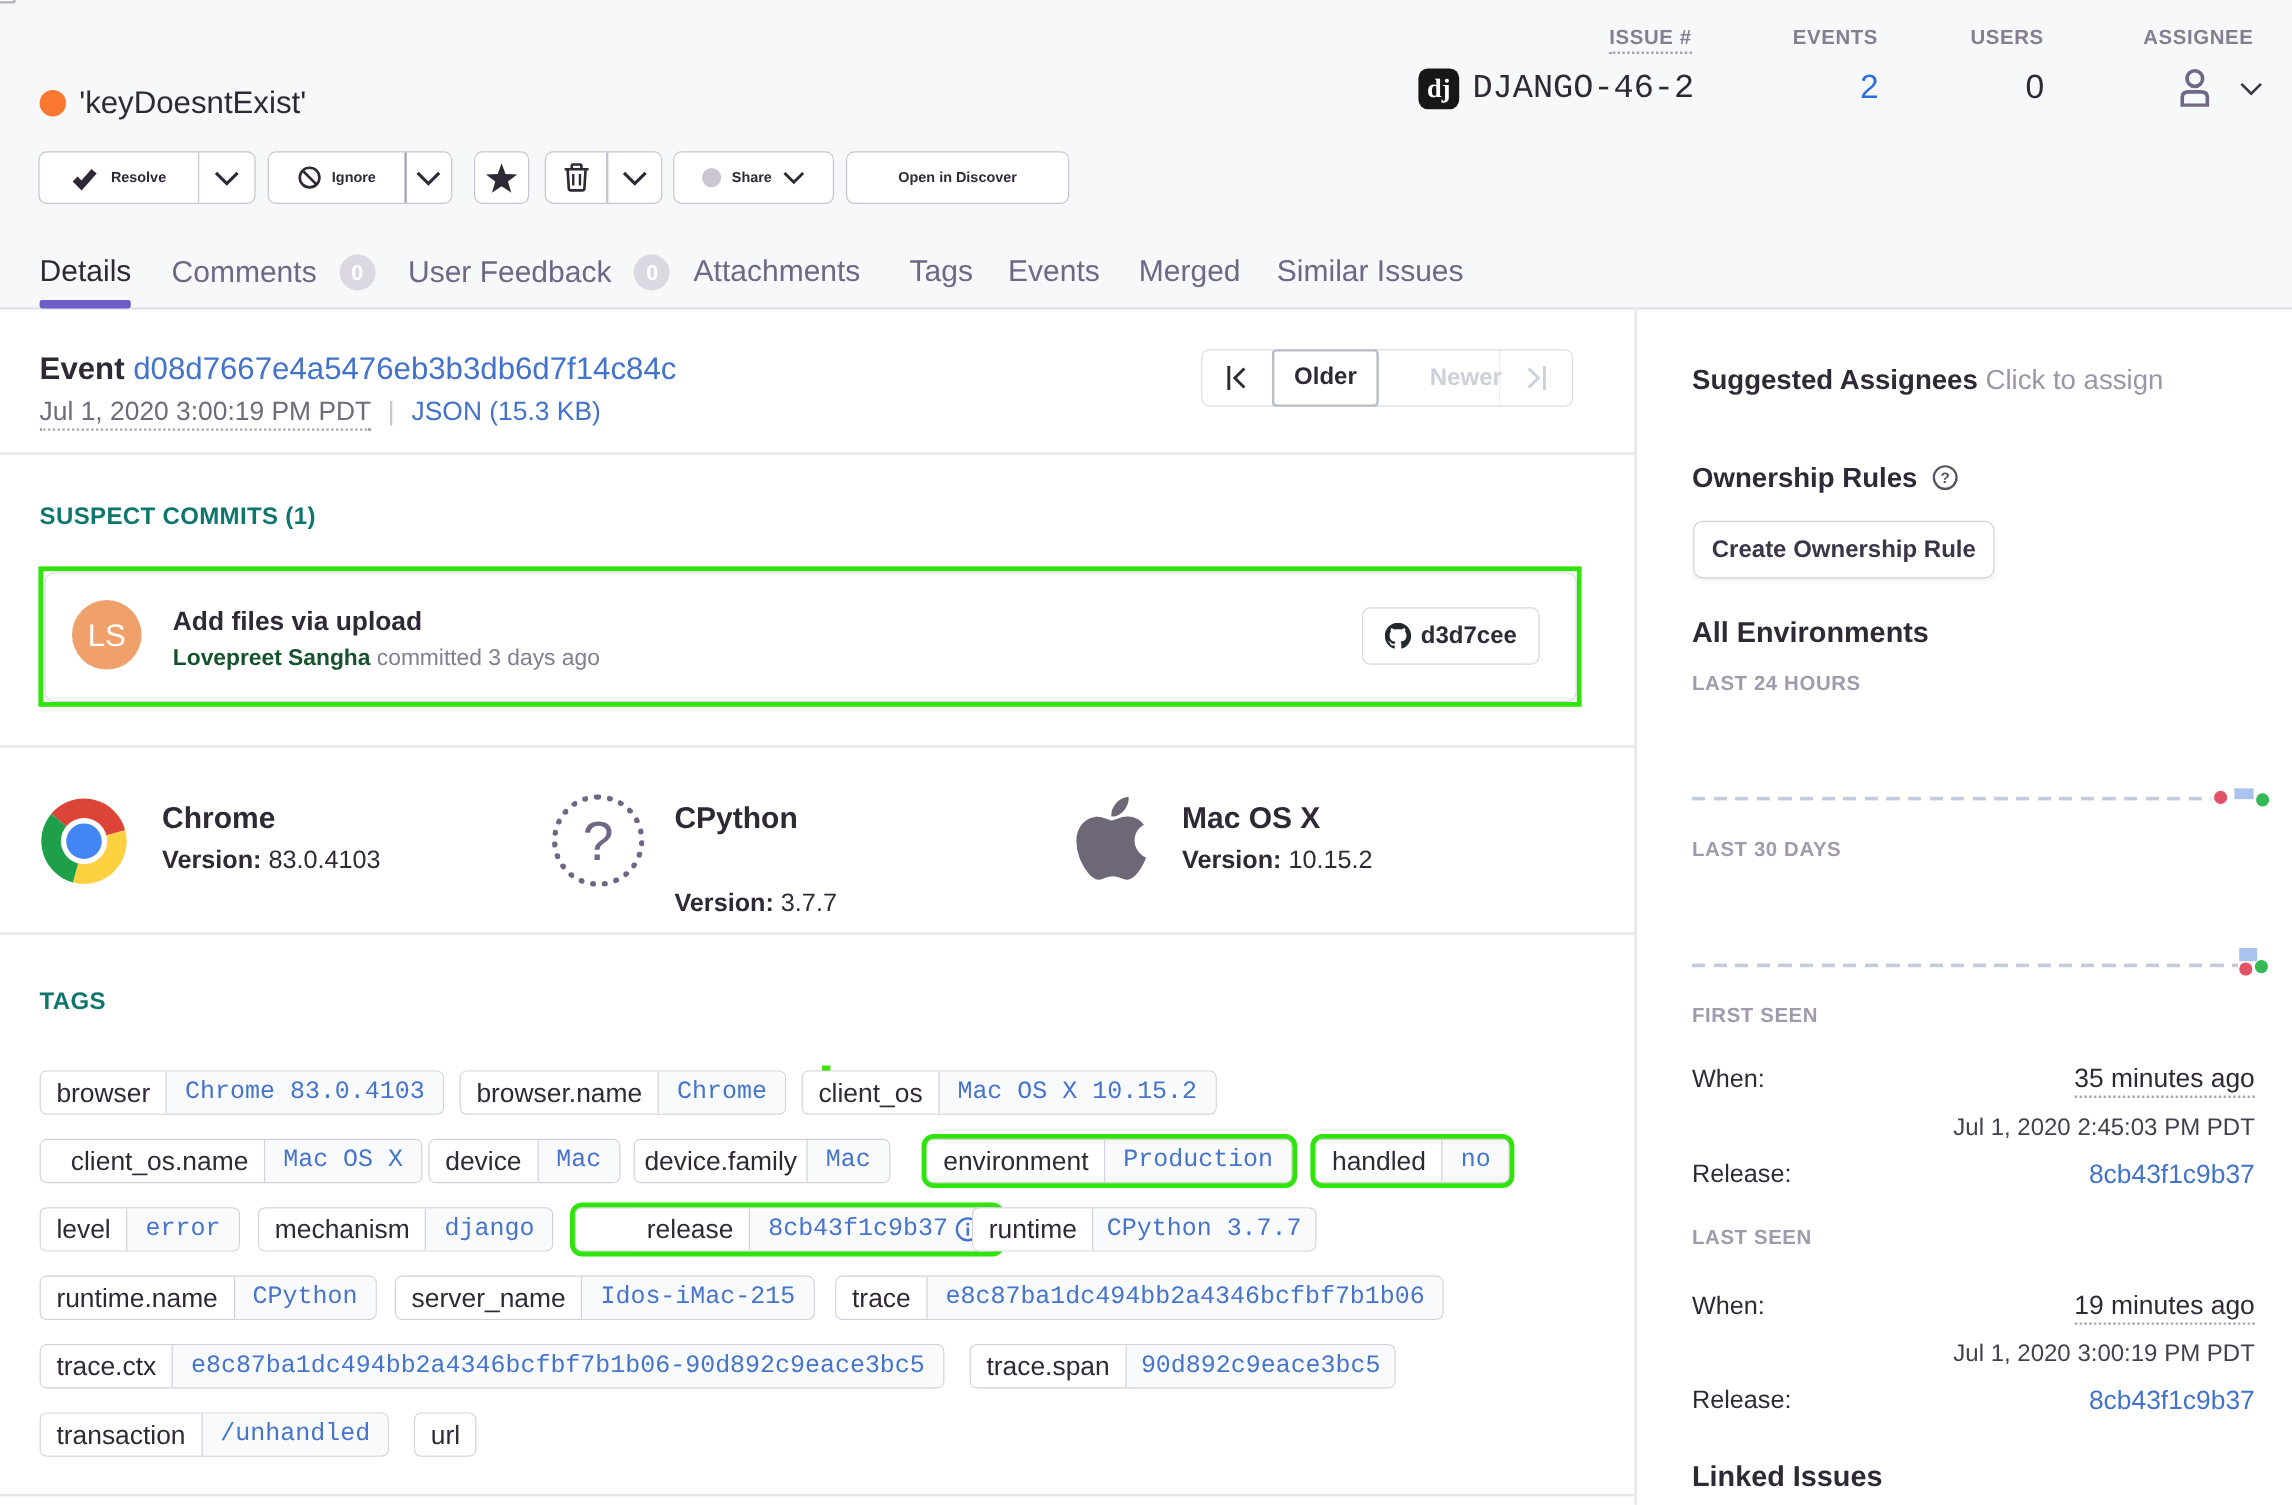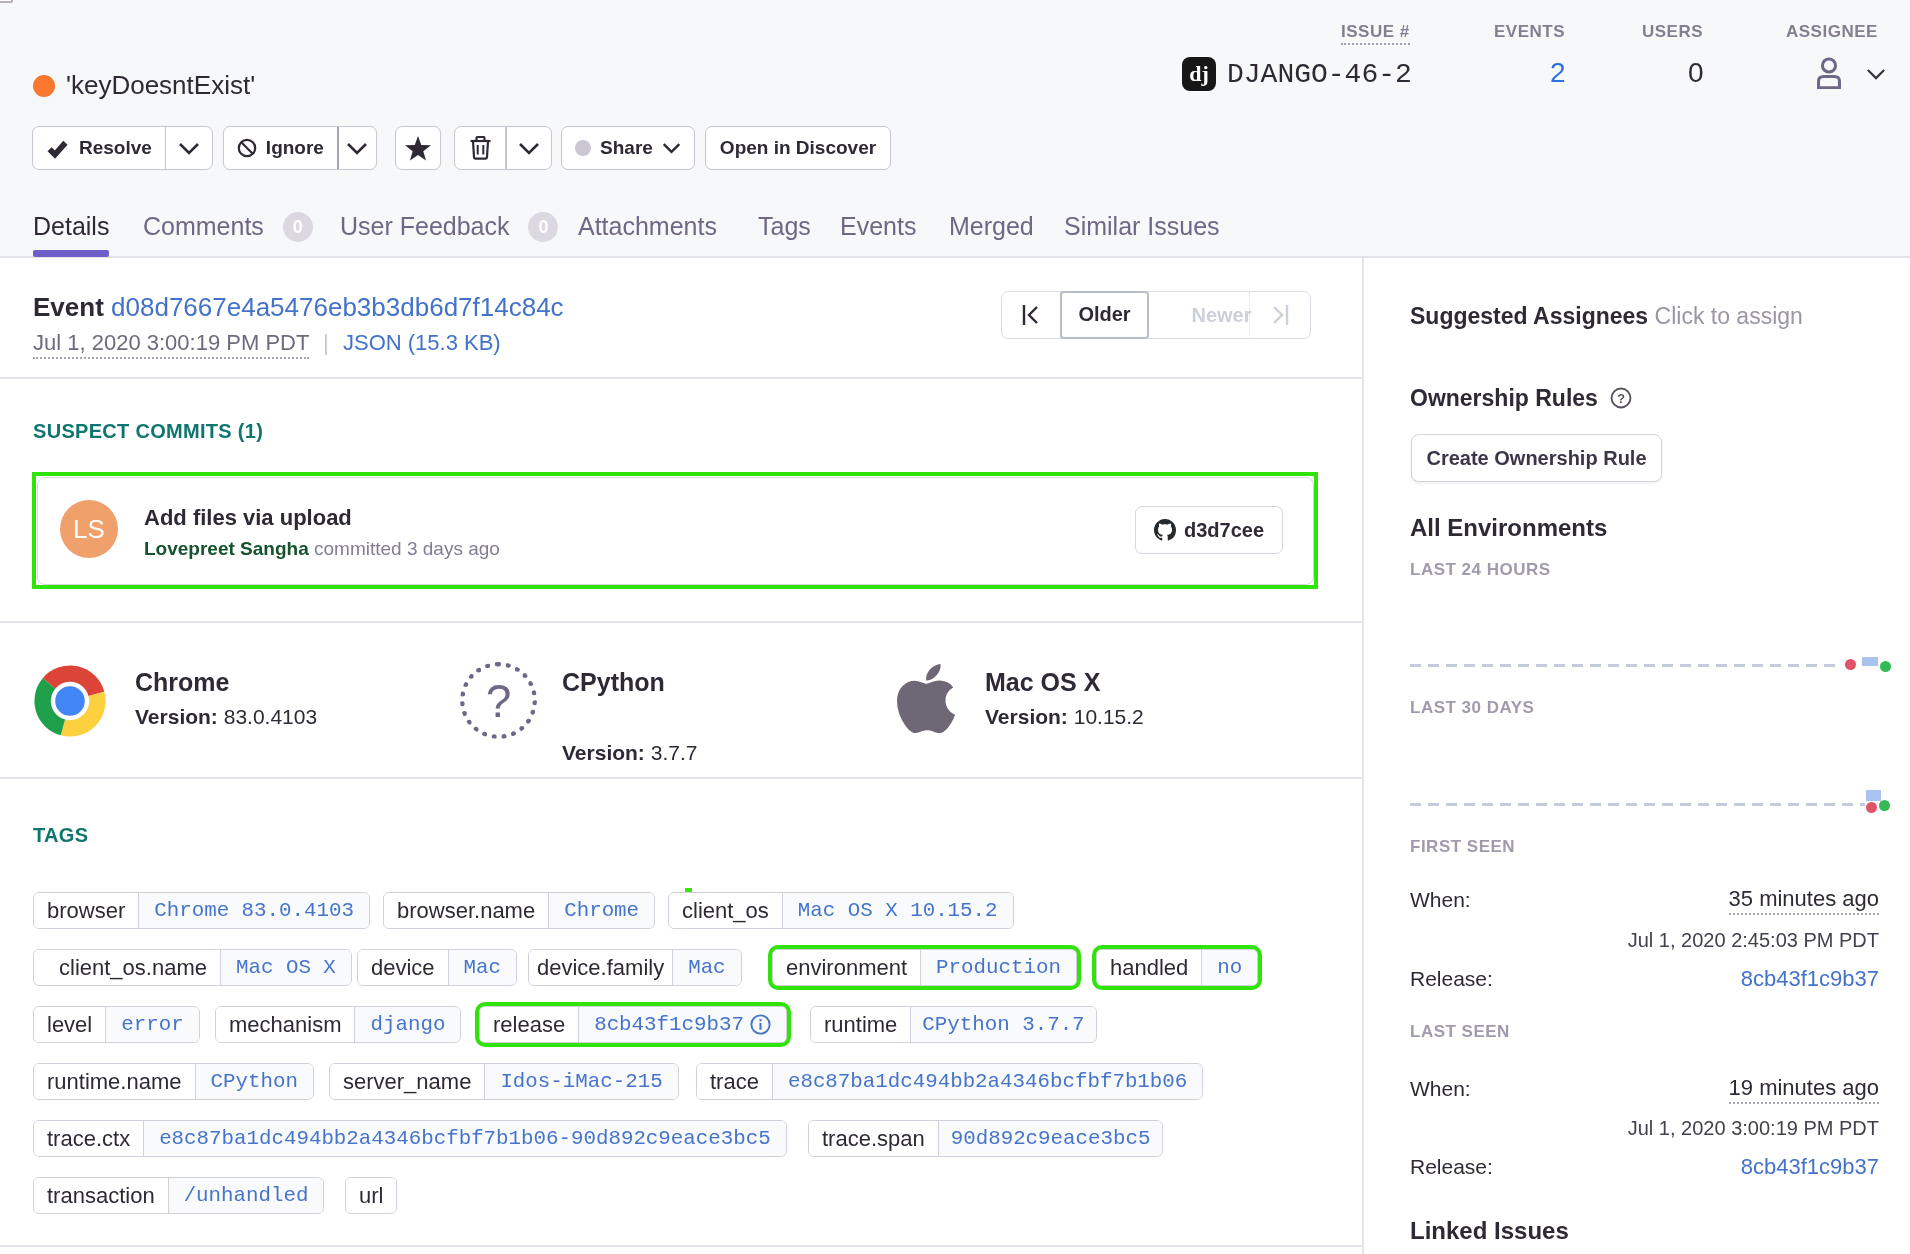--- a/index.html
+++ b/index.html
@@ -6,21 +6,21 @@
   html,body { width:1910px; height:1254px; background:#fff; font-family:"Liberation Sans", sans-serif; color:#2f2936; overflow:hidden; }
   .abs { position:absolute; }
   
   #header { position:absolute; left:0; top:0; width:1910px; height:258px; background:#f7f8f9; border-bottom:2px solid #e4e1e9; }
   #title { position:absolute; left:33px; top:15px; font-size:34px; font-weight:bold; color:#19141f; }
   #title .sub { font-weight:normal; color:#776e87; }
   #subdot { position:absolute; left:33px; top:75px; width:22px; height:22px; border-radius:50%; background:#f9772e; }
   #subtitle { position:absolute; left:66px; top:70px; font-size:26px; color:#2f2936; }
   
   .btnrow { position:absolute; top:126px; left:32px; height:44px; }
-  .btn { position:absolute; top:0; height:44px; background:#fff; border:1.5px solid #c9c4d1; border-radius:7px; display:flex; align-items:center; justify-content:center; font-size:19px; font-weight:bold; color:#2f2936; }
+  .btn { position:absolute; top:0; height:44px; background:#fff; border:1.5px solid #c9c4d1; border-radius:7px; display:flex; align-items:center; justify-content:center; font-size:12px; font-weight:bold; color:#2f2936; }
   .btn .sep { width:1.5px; align-self:stretch; background:#c9c4d1; }
   .cell { display:flex; align-items:center; justify-content:center; height:100%; }
   
   #tabs { position:absolute; left:33px; top:212px; width:1500px; font-size:25px; color:#6f6785; }
   #tabs > span { white-space:nowrap; }
   .badge { display:inline-block; width:30px; height:30px; border-radius:50%; background:#dcd8e1; color:#fff; font-size:18px; font-weight:bold; text-align:center; line-height:30px; vertical-align:2px; }
   #tab-underline { position:absolute; left:33px; top:250px; width:76px; height:7px; background:#6c5fc7; border-radius:2px; }
   
   .statlabel { position:absolute; top:22px; font-size:17px; font-weight:bold; letter-spacing:0.5px; color:#847e90; }
   .statval { position:absolute; top:57px; font-size:28px; color:#2f2936; }
@@ -246,21 +246,21 @@
   </div>
   <div class="tagrow" style="top:1006px;">
     <span class="tag" style="left:0;">
         <span class="k">level</span>
         <span class="v">error</span>
       </span>
     <span class="tag" style="left:182px;">
         <span class="k">mechanism</span>
         <span class="v">django</span>
       </span>
-    <span class="tag green" style="left:446px;">
+    <span class="tag green" style="left:446px;padding-left:46px;">
         <span class="k">release</span>
         <span class="v">8cb43f1c9b37
       <svg width="21" height="21" viewBox="0 0 20 20" style="margin-left:6px;">
             <circle cx="10" cy="10" r="8.7" stroke="#4674ca" stroke-width="1.8" fill="none"></circle>
             <rect x="9" y="8.5" width="2" height="6.5" fill="#4674ca"></rect>
             <rect x="9" y="4.8" width="2" height="2.2" fill="#4674ca"></rect>
           </svg></span>
       </span>
     <span class="tag" style="left:777px;">
         <span class="k">runtime</span>

